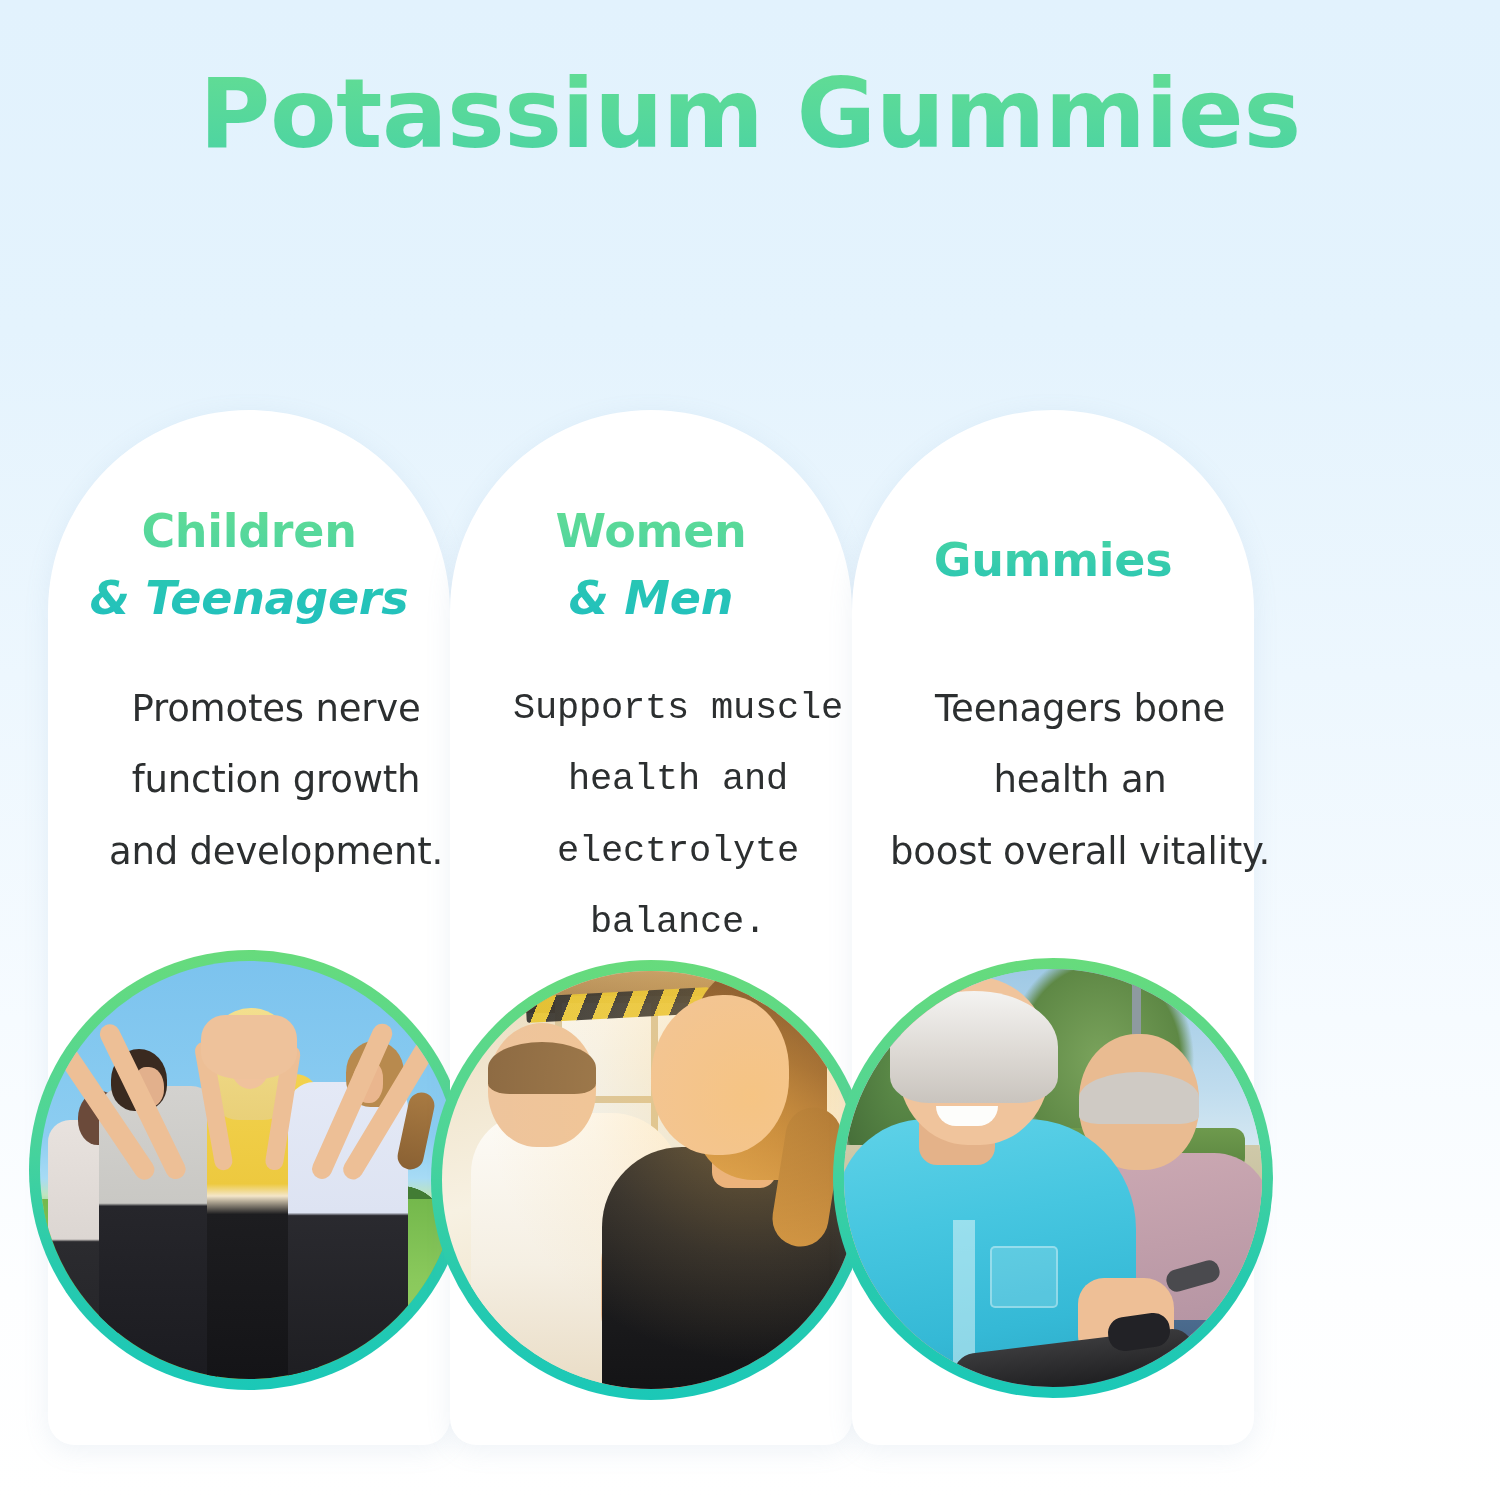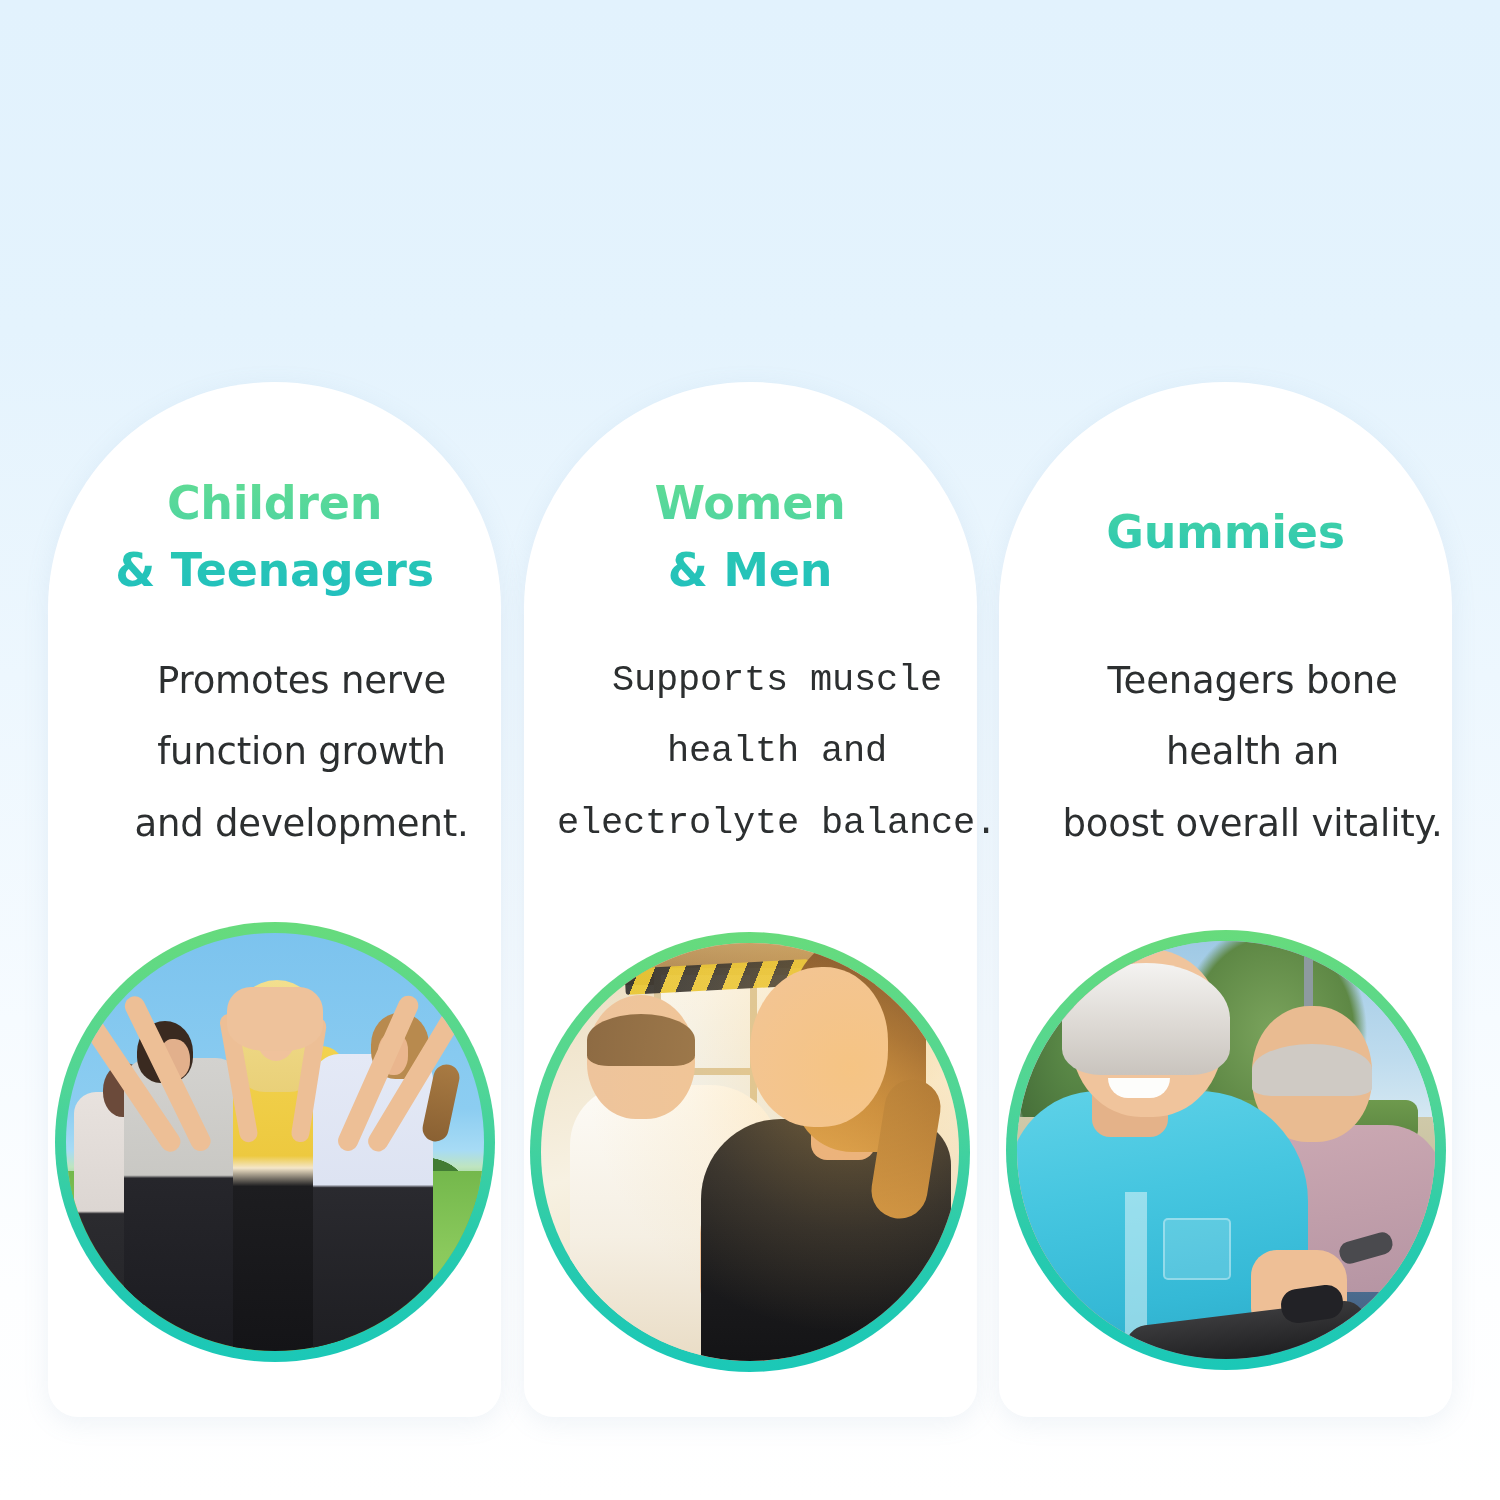--- a/index.html
+++ b/index.html
@@ -57,23 +57,23 @@
     color: #27c4b5;
     background: linear-gradient(180deg, #2ec9ae 0%, #23c0bc 100%);
     -webkit-background-clip: text;
     background-clip: text;
     -webkit-text-fill-color: transparent;
   }
 
   
   .cards {
     position: absolute;
-    top: 382px;
+    top: 410px;
     left: 48px;
-    width: 1404px;
+    width: 1206px;
     height: 1035px;
     display: flex;
     justify-content: space-between;
   }
   .card {
     position: relative;
     width: 453px;
     height: 1035px;
     background: #ffffff;
     border-radius: 226px 226px 30px 30px;
@@ -104,20 +104,21 @@
     -webkit-background-clip: text;
     background-clip: text;
     -webkit-text-fill-color: transparent;
   }
   .heading-2 {
     display: block;
     color: #24c3b8;
     background: linear-gradient(180deg, #2bc8b0 0%, #20bfc0 100%);
     -webkit-background-clip: text;
     background-clip: text;
+    font-style: italic;
     -webkit-text-fill-color: transparent;
   }
   .card-3 .heading-1 {
     background: linear-gradient(180deg, #4ad5a2 0%, #26c4b6 100%);
     -webkit-background-clip: text;
     background-clip: text;
     -webkit-text-fill-color: transparent;
   }
 
   .card-body {
@@ -376,20 +377,21 @@
     position: absolute; right: 10%; bottom: 24%; width: 54px; height: 22px;
     background: #4a4a4e; border-radius: 10px; transform: rotate(-16deg);
   }
 </style>
 </head>
 <body>
 
 <div id="poster">
 
   <div class="title-block">
+    <span class="title-line title-line-1">Potassium Gummies</span>
   </div>
 
   <div class="cards">
 
     <div class="card card-1">
       <div class="card-heading">
         <span class="heading-1">Children</span>
         <span class="heading-2">&amp; Teenagers</span>
       </div>
       <div class="card-body">Promotes nerve

